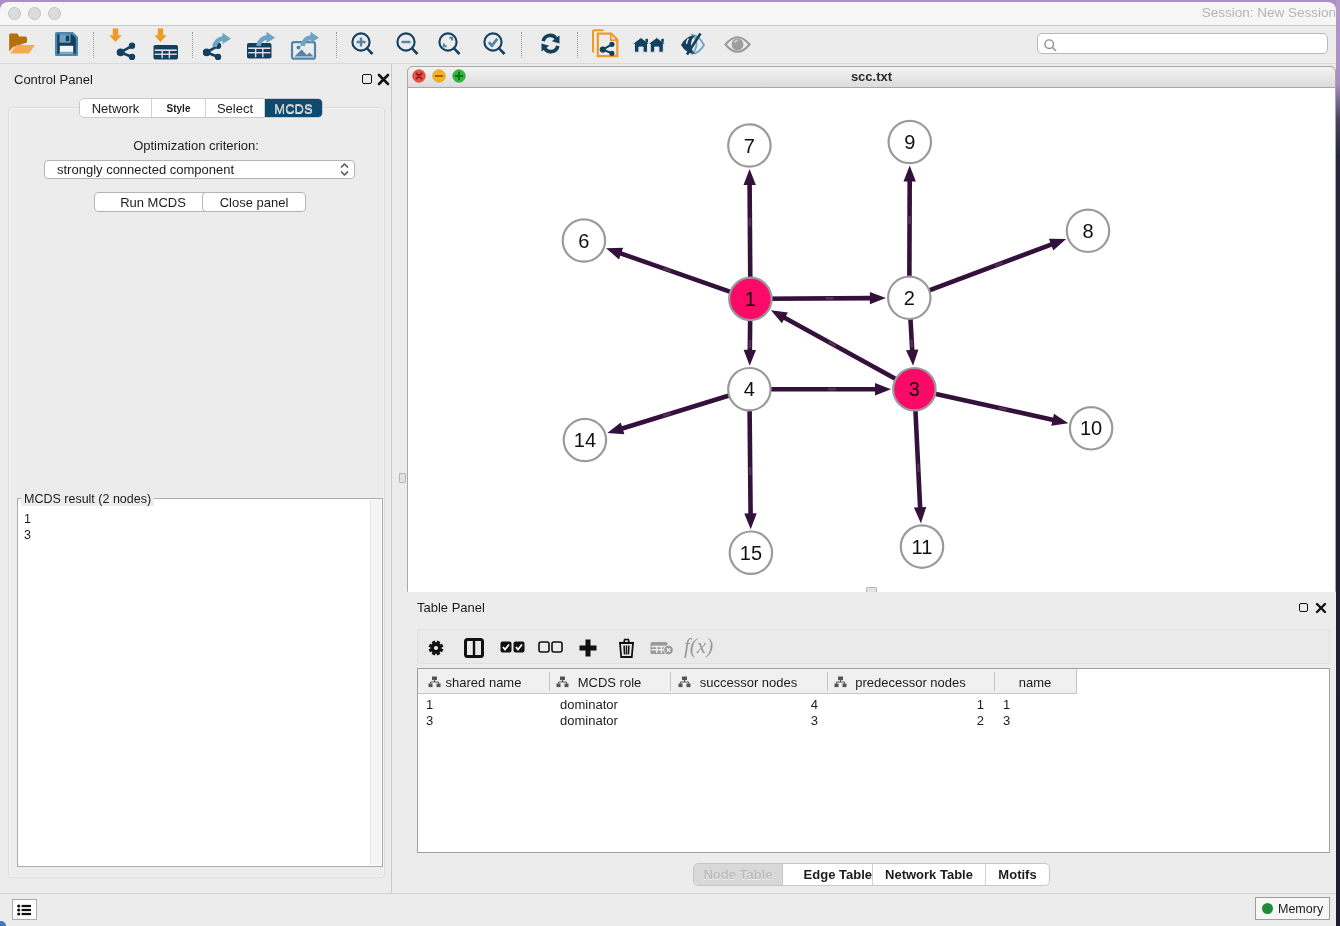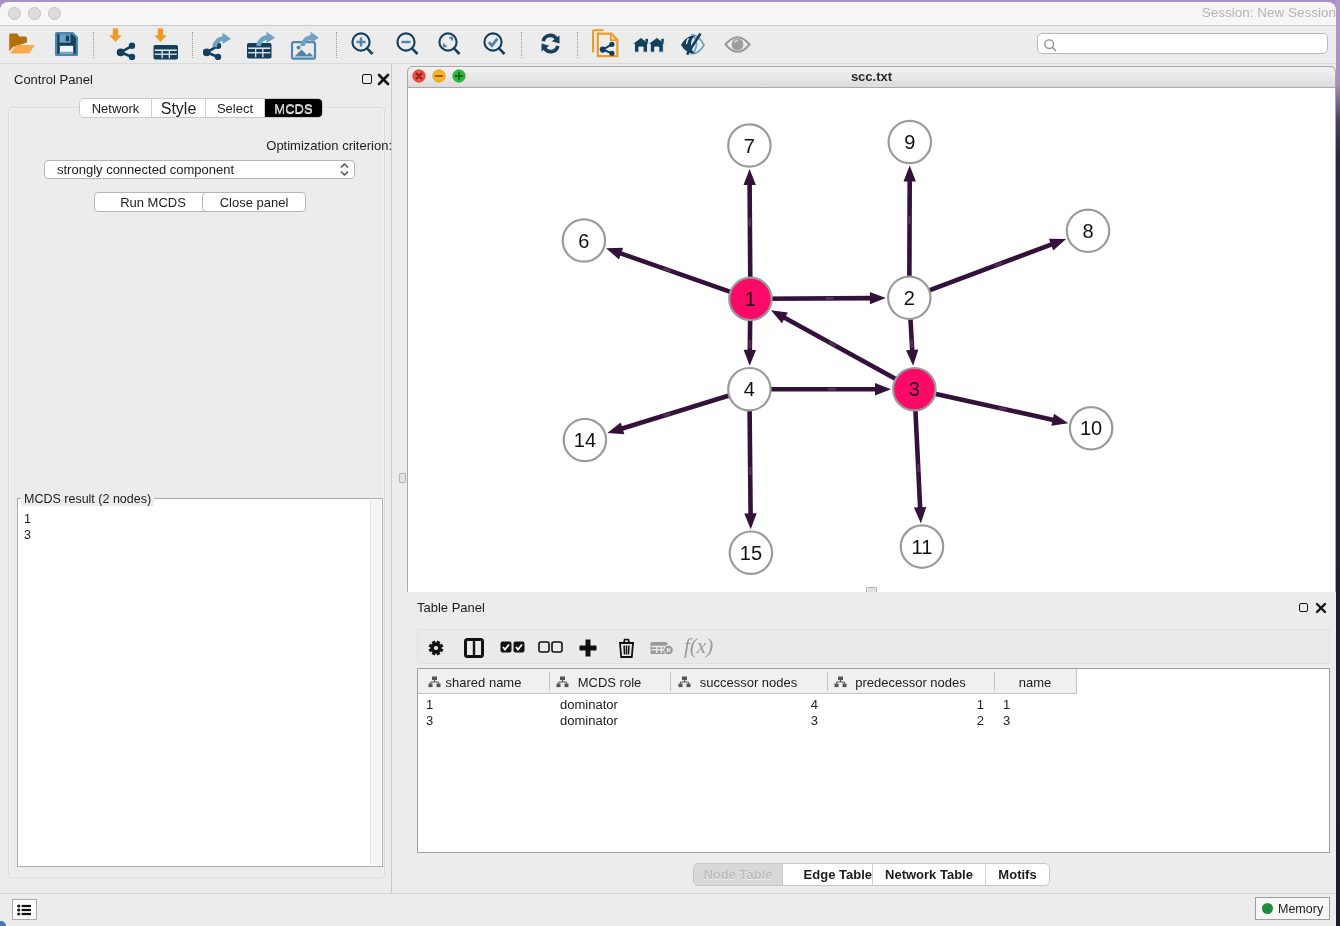--- a/index.html
+++ b/index.html
@@ -146,26 +146,26 @@
 <div class="abs" style="left:14px;top:72px;font-size:13px;color:#1c1c1c;">Control Panel</div>
 <div class="abs" style="left:362px;top:74px;width:10px;height:10px;border:1.6px solid #111;border-radius:2px;"></div>
 <svg class="abs" style="left:377px;top:73px;" width="13" height="13" viewBox="0 0 13 13">
     <path d="M2 2 L11 11 M11 2 L2 11" stroke="#111" stroke-width="2.6" stroke-linecap="round"></path>
   </svg>
 
 <div class="abs" style="left:8px;top:107px;width:377px;height:771px;background:#ececec;border:1px solid #dcdcdc;border-radius:4px;box-shadow:0 0 0 1px #f3f3f3 inset;"></div>
 
 <div class="abs" style="left:79px;top:98px;width:244px;height:20px;background:#fff;border:1px solid #c9c9c9;border-radius:5px;overflow:hidden;display:flex;">
   <div style="flex:0 0 72px;text-align:center;font-size:13px;color:#1c1c1c;line-height:19px;border-right:1px solid #d2d2d2;">Network</div>
-  <div style="flex:0 0 54px;text-align:center;font-size:16px;color:#1c1c1c;line-height:19px;border-right:1px solid #d2d2d2;">Style</div>
+  <div style="flex:0 0 54px;text-align:center;font-size:10px;color:#1c1c1c;line-height:19px;border-right:1px solid #d2d2d2;font-weight:bold;">Style</div>
   <div style="flex:0 0 59px;text-align:center;font-size:13px;color:#1c1c1c;line-height:19px;border-right:1px solid #d2d2d2;">Select</div>
-  <div style="flex:1;text-align:center;font-size:13px;color:#c8c8c8;line-height:19px;background:#000000;text-shadow:0 1px 0 #efefef;">MCDS</div>
+  <div style="flex:1;text-align:center;font-size:13px;color:#c8c8c8;line-height:19px;background:#0c4a6e;text-shadow:0 1px 0 #efefef;">MCDS</div>
 </div>
 
-<div class="abs" style="left:0;top:138px;width:392px;text-align:right;font-size:13px;color:#1c1c1c;">Optimization criterion:</div>
+<div class="abs" style="left:0;top:138px;width:392px;text-align:center;font-size:13px;color:#1c1c1c;">Optimization criterion:</div>
 
 <div class="abs" style="left:44px;top:160px;width:311px;height:19px;background:#fff;border:1px solid #b5b5b5;border-radius:4px;font-size:13px;color:#1c1c1c;line-height:18px;padding-left:12px;">strongly connected component</div>
 <svg class="abs" style="left:339px;top:163px;" width="11" height="13" viewBox="0 0 11 13">
     <path d="M2 4.5 L5.5 1 L9 4.5" fill="none" stroke="#555" stroke-width="1.6" stroke-linejoin="round"></path>
     <path d="M2 8.5 L5.5 12 L9 8.5" fill="none" stroke="#555" stroke-width="1.6" stroke-linejoin="round"></path>
   </svg>
 
 <div class="abs" style="left:94px;top:192px;width:118px;height:20px;background:#fff;border:1px solid #b5b5b5;border-radius:4px;text-align:center;font-size:13px;color:#1c1c1c;line-height:19px;">Run MCDS</div>
 <div class="abs" style="left:202px;top:192px;width:104px;height:20px;background:#fff;border:1px solid #b5b5b5;border-radius:4px;text-align:center;font-size:13px;color:#1c1c1c;line-height:19px;">Close panel</div>
 

